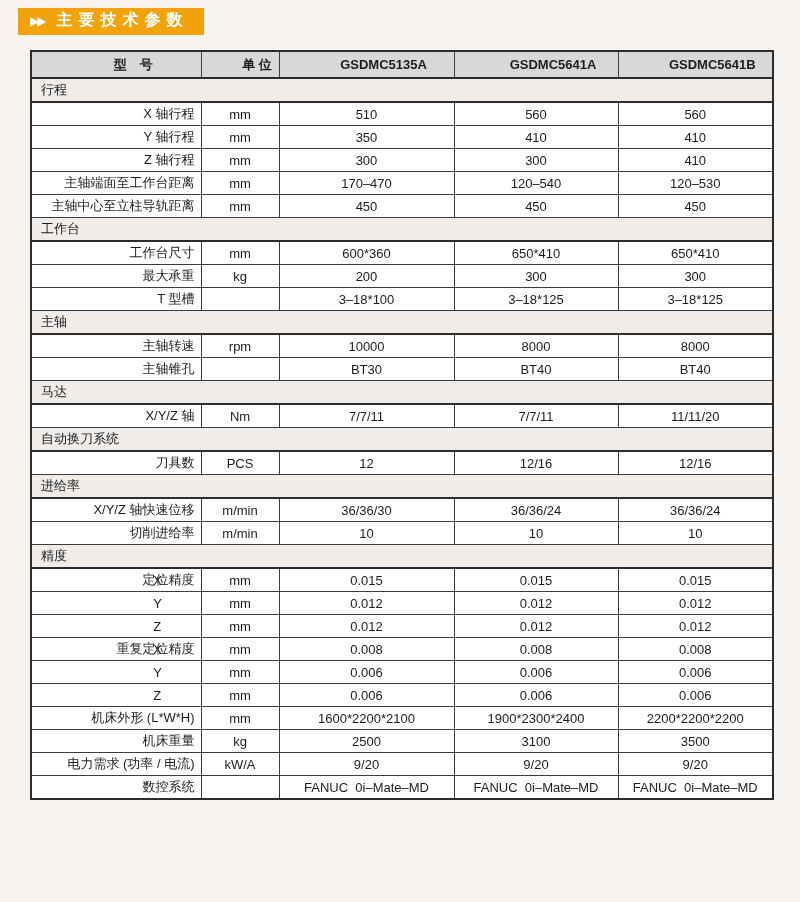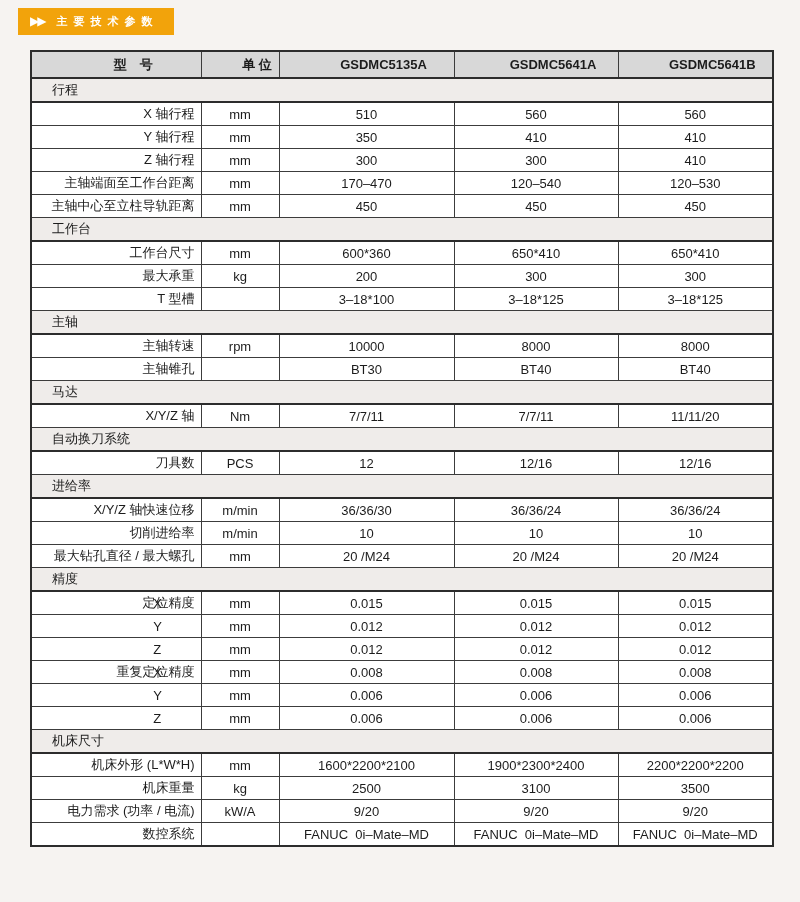--- a/index.html
+++ b/index.html
@@ -13,21 +13,21 @@
   .banner {
     position:absolute; left:18px; top:8px;
     background:#f2a30b; color:#ffffff;
     display:flex; align-items:center;
     padding:3px 16px 4px 12px; height:20px;
   }
   .banner .arrows {
     font-size:12px; letter-spacing:-2px; margin-right:12px; line-height:1;
   }
   .banner .banner-title {
-    font-size:11px; font-weight:bold; letter-spacing:6px; line-height:1;
+    font-size:16px; font-weight:bold; letter-spacing:6px; line-height:1;font-family:Liberation Mono, monospace;
   }
   table.spec-table {
     position:absolute; left:30px; top:50px;
     width:742px; border-collapse:collapse; table-layout:fixed;
     border:2px solid #2c2c2c;
     background:#ffffff;
   }
   .spec-table th, .spec-table td {
     border:1px solid #3c3c3c;
     font-size:13px;
@@ -39,21 +39,21 @@
     background:#d8d8d8;
     font-weight:bold;
     height:25px;
     border-bottom:2px solid #2c2c2c;
     text-align:center;
     padding-left:40px;
   }
   .spec-table td.section-cell {
     background:#efecea;
     text-align:left;
-    padding-left:20px;
+    padding-left:9px;
     border-bottom:2px solid #2c2c2c;
   }
   .spec-table td.label-cell {
     text-align:right; padding-left:9px; position:relative;
   }
   .spec-table td.label-cell .axis {
     position:absolute; left:72%; top:50%; transform:translateY(-50%);
   }
   .spec-table td.unit-cell, .spec-table td.value-cell { text-align:center; }
 </style>
@@ -193,27 +193,20 @@
         <td class="value-cell">36/36/24</td>
       </tr>
       <tr>
         <td class="label-cell"><span>切削进给率</span></td>
         <td class="unit-cell">m/min</td>
         <td class="value-cell">10</td>
         <td class="value-cell">10</td>
         <td class="value-cell">10</td>
       </tr>
       <tr>
-        <td class="label-cell"><span>最大钻孔直径 / 最大螺孔</span></td>
-        <td class="unit-cell">mm</td>
-        <td class="value-cell">20&nbsp;/M24</td>
-        <td class="value-cell">20&nbsp;/M24</td>
-        <td class="value-cell">20&nbsp;/M24</td>
-      </tr>
-      <tr>
         <td colspan="5" class="section-cell">精度</td>
       </tr>
       <tr>
         <td class="label-cell"><span>定位精度</span><span class="axis">X</span></td>
         <td class="unit-cell">mm</td>
         <td class="value-cell">0.015</td>
         <td class="value-cell">0.015</td>
         <td class="value-cell">0.015</td>
       </tr>
       <tr>
@@ -243,23 +236,20 @@
         <td class="value-cell">0.006</td>
         <td class="value-cell">0.006</td>
         <td class="value-cell">0.006</td>
       </tr>
       <tr>
         <td class="label-cell"><span></span><span class="axis">Z</span></td>
         <td class="unit-cell">mm</td>
         <td class="value-cell">0.006</td>
         <td class="value-cell">0.006</td>
         <td class="value-cell">0.006</td>
-      </tr>
-      <tr>
-        <td colspan="5" class="section-cell">机床尺寸</td>
       </tr>
       <tr>
         <td class="label-cell"><span>机床外形 (L*W*H)</span></td>
         <td class="unit-cell">mm</td>
         <td class="value-cell">1600*2200*2100</td>
         <td class="value-cell">1900*2300*2400</td>
         <td class="value-cell">2200*2200*2200</td>
       </tr>
       <tr>
         <td class="label-cell"><span>机床重量</span></td>

